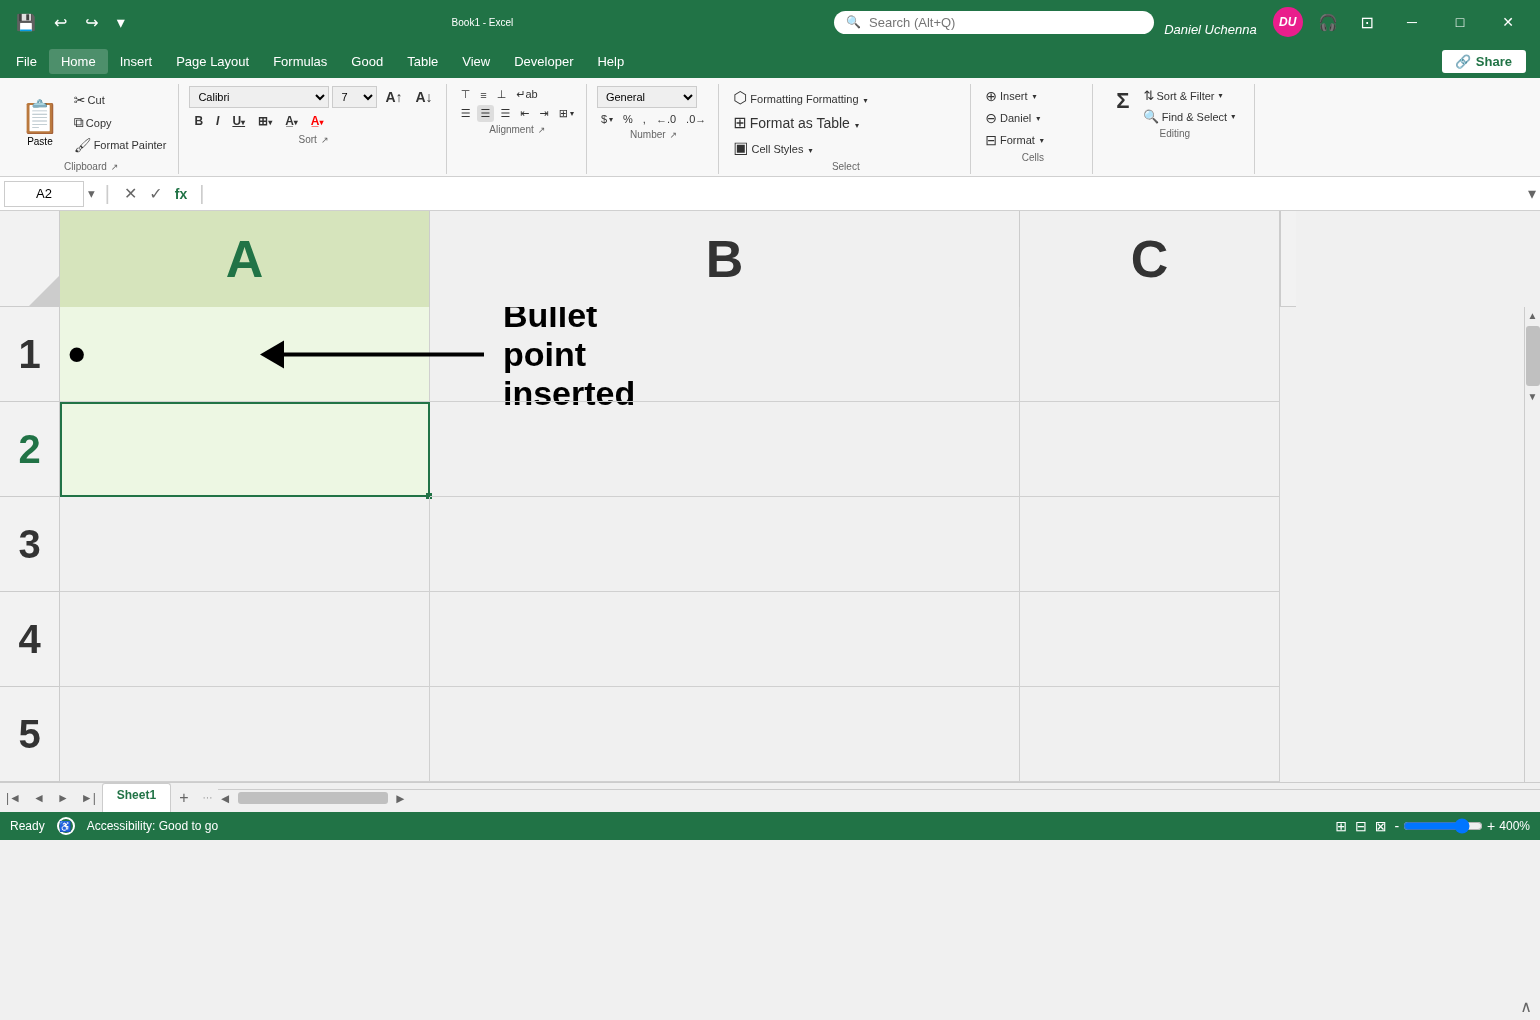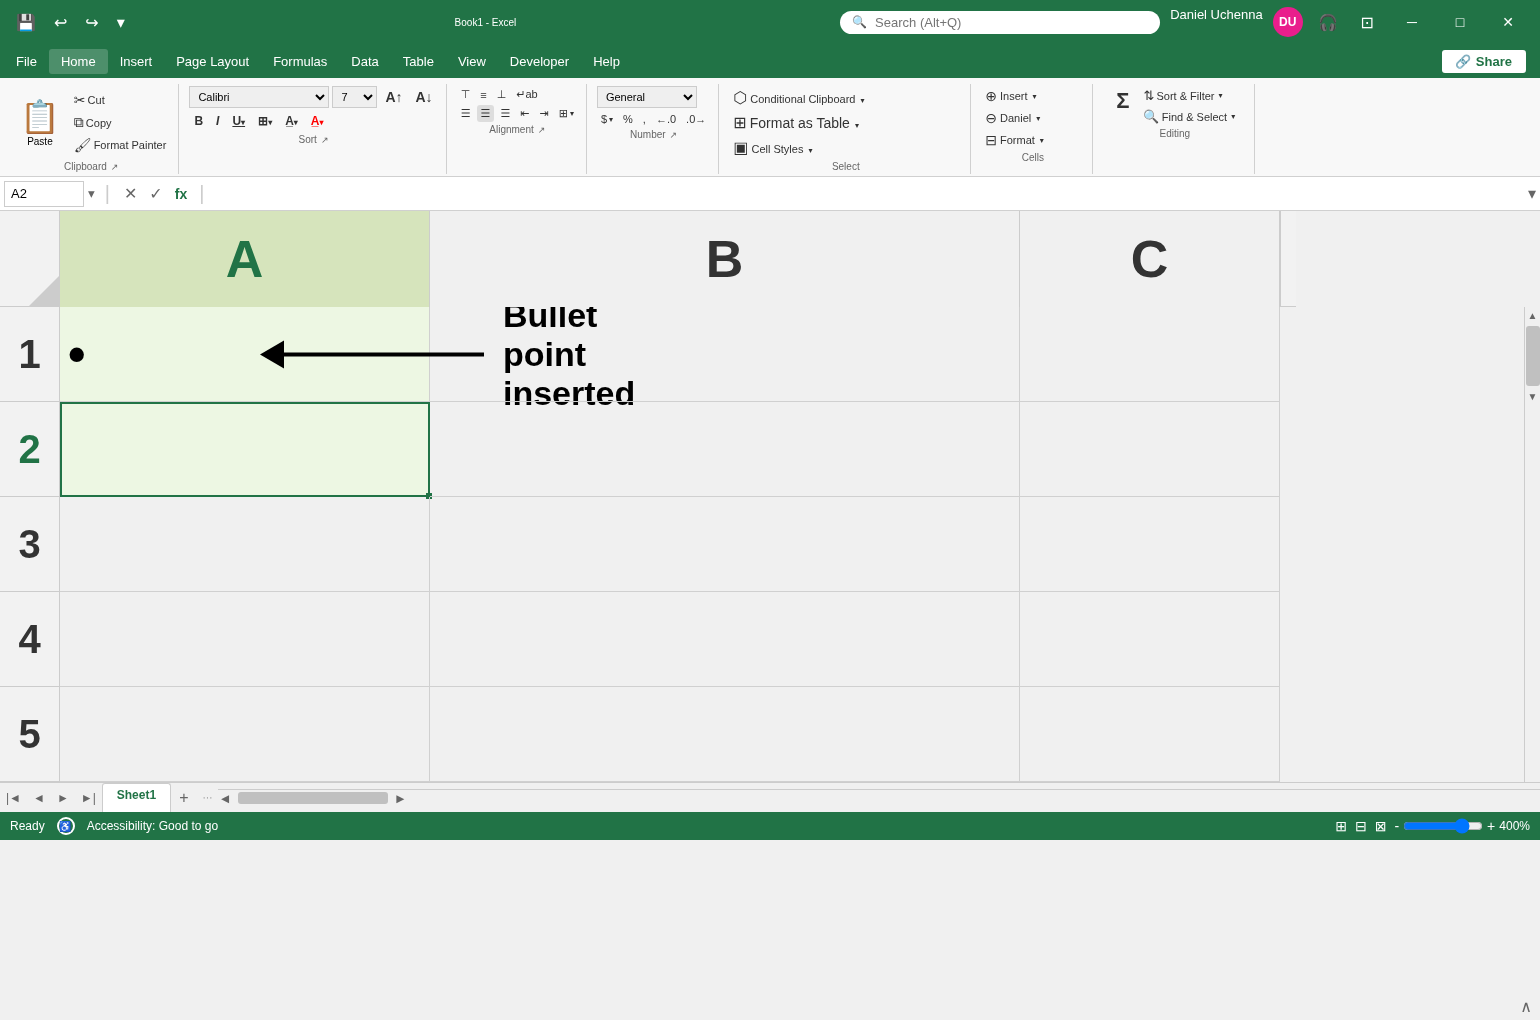--- a/index.html
+++ b/index.html
@@ -23,21 +23,21 @@
     .search-bar {
       background: white;
       border-radius: 20px;
       display: flex;
       align-items: center;
       padding: 4px 12px;
       gap: 8px;
       width: 320px;
     }
     .search-bar input { border: none; outline: none; font-size: 13px; width: 100%; }
-    .user-area { display: flex; align-items: flex-start; gap: 10px; color: white; font-size: 13px; }
+    .user-area { display: flex; align-items: flex-end; gap: 16px; color: white; font-size: 13px; font-style: italic; }
     .avatar { width: 30px; height: 30px; border-radius: 50%; background: #e91e8c; color: white; display: flex; align-items: center; justify-content: center; font-size: 12px; font-weight: bold; }
 
     
     #menu-bar {
       background: #217346;
       color: white;
       height: 34px;
       display: flex;
       align-items: center;
       padding: 0 4px;
@@ -133,20 +133,21 @@
       align-items: center;
       height: 34px;
       padding: 0 4px;
       gap: 4px;
     }
     .cell-ref {
       width: 80px;
       border: 1px solid #ccc;
       padding: 3px 6px;
       font-size: 13px;
+      text-align: center;
       height: 26px;
     }
     .formula-btn { background: none; border: none; cursor: pointer; color: #666; font-size: 16px; padding: 2px 4px; }
     .formula-icon { color: #217346; font-weight: bold; font-size: 14px; }
     .formula-input {
       flex: 1;
       border: none;
       outline: none;
       font-size: 13px;
       padding: 3px 6px;
@@ -404,21 +405,21 @@
     <button class="win-btn win-close">✕</button>
   </div>
 </div>
 
 <div id="menu-bar">
   <div class="menu-item">File</div>
   <div class="menu-item active">Home</div>
   <div class="menu-item">Insert</div>
   <div class="menu-item">Page Layout</div>
   <div class="menu-item">Formulas</div>
-  <div class="menu-item">Data</div>
+  <div class="menu-item">Good</div>
   <div class="menu-item">Table</div>
   <div class="menu-item">View</div>
   <div class="menu-item">Developer</div>
   <div class="menu-item">Help</div>
   <button class="share-btn">
     <span>🔗</span>
     <span>Share</span>
   </button>
 </div>
 
@@ -520,21 +521,21 @@
       <div class="ribbon-group-label">
         <span>Number</span>
         <span class="group-expand">↗</span>
       </div>
     </div>
 
     <div class="ribbon-group styles-group">
       <div style="display:flex; flex-direction:column; gap:2px; width:100%;">
         <button class="style-block-btn">
           <span style="font-size:16px;">⬡</span>
-          <span style="font-size:11px;">Conditional Clipboard</span>
+          <span style="font-size:11px;">Formatting Formatting</span>
           <span class="dropdown-arrow">▾</span>
         </button>
         <button class="style-block-btn">
           <span style="font-size:16px;">⊞</span>
           <span style="font-size:14px;">Format as Table</span>
           <span class="dropdown-arrow">▾</span>
         </button>
         <button class="style-block-btn">
           <span style="font-size:16px;">▣</span>
           <span style="font-size:11px;">Cell Styles</span>

